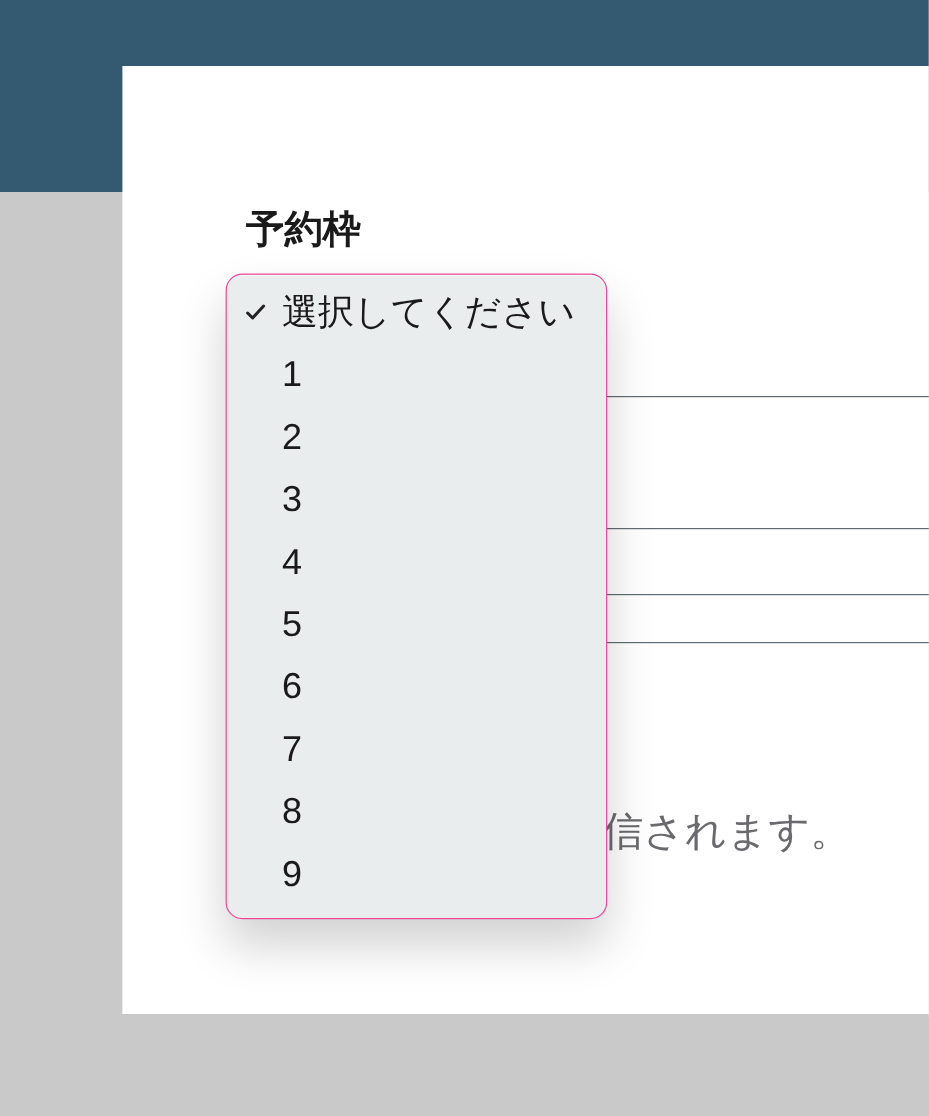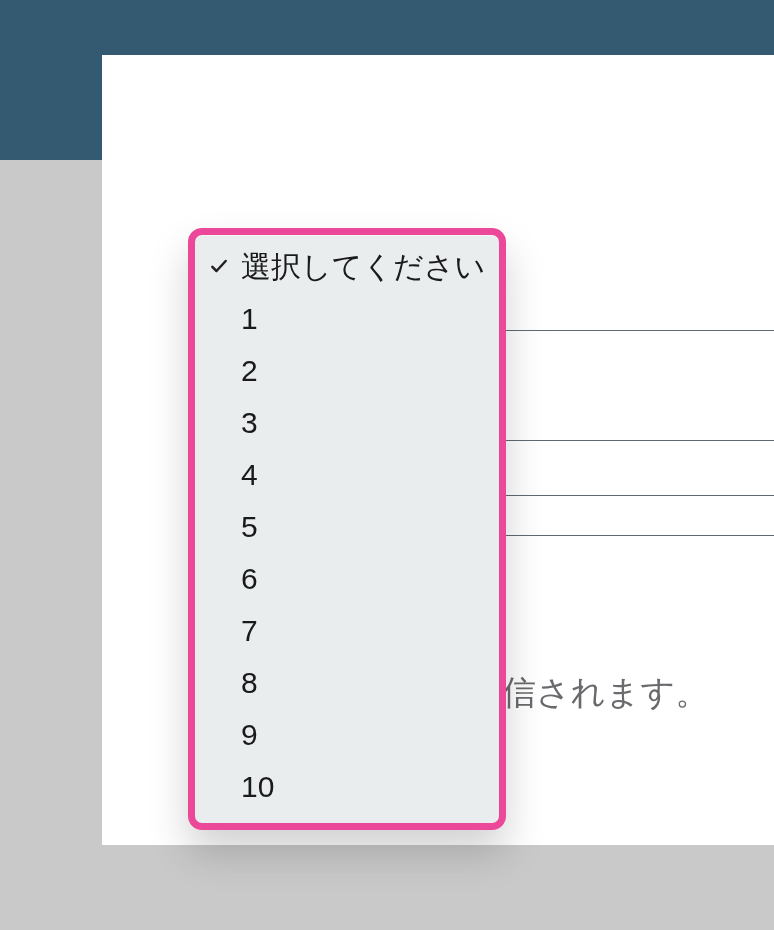--- a/index.html
+++ b/index.html
@@ -66,21 +66,21 @@
     pointer-events: none;
   }
 
   
   .dropdown {
     position: absolute;
     left: 188px;
     top: 228px;
     width: 318px;
     background: #e9edee;
-    border: 7px solid #ec4899;
+    border: 1px solid #ec4899;
     border-radius: 14px;
     box-shadow: 0 22px 40px rgba(0,0,0,0.18), 0 1px 0 rgba(255,255,255,0.6) inset;
     padding: 6px 0 10px 0;
   }
   .option {
     position: relative;
     height: 52px;
     line-height: 52px;
     padding-left: 46px;
     font-size: 30px;
@@ -101,20 +101,23 @@
   }
   .check svg { width: 20px; height: 20px; display: block; }
 </style>
 </head>
 <body>
 
 <div class="topbar"></div>
 
 <div class="panel">
 
+  <div class="content">
+    <div class="field-label">予約枠</div>
+  </div>
 
   <div class="underline-row ul1"></div>
   <div class="underline-row ul2"></div>
   <div class="underline-row ul3"></div>
   <div class="underline-row ul4"></div>
 
   <div class="blue-blob"></div>
 
   <div class="hint-text">信されます。</div>
 
@@ -158,17 +161,13 @@
     <span>7</span>
   </div>
   <div class="option">
     
     <span>8</span>
   </div>
   <div class="option">
     
     <span>9</span>
   </div>
-  <div class="option">
-    
-    <span>10</span>
-  </div>
 </div>
 
 </body></html>

